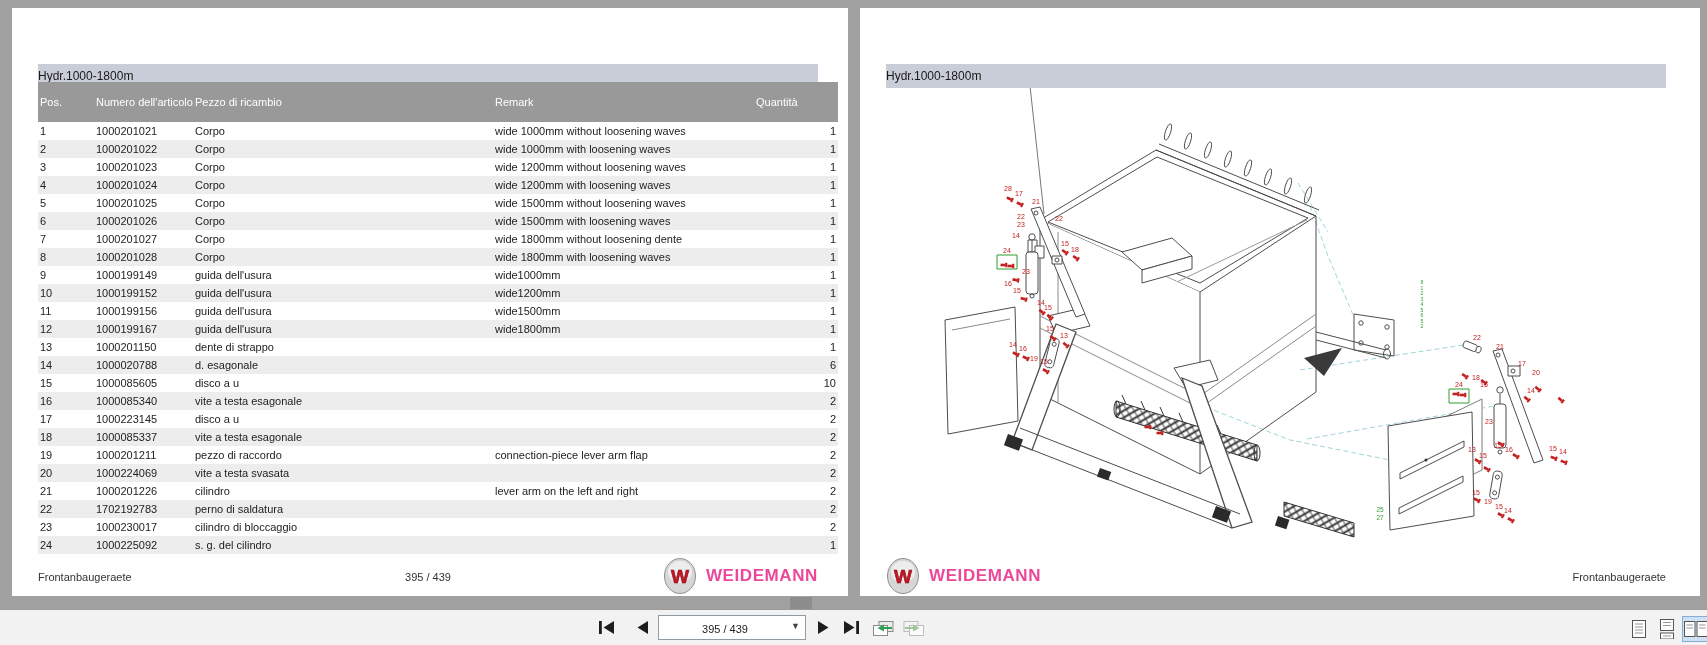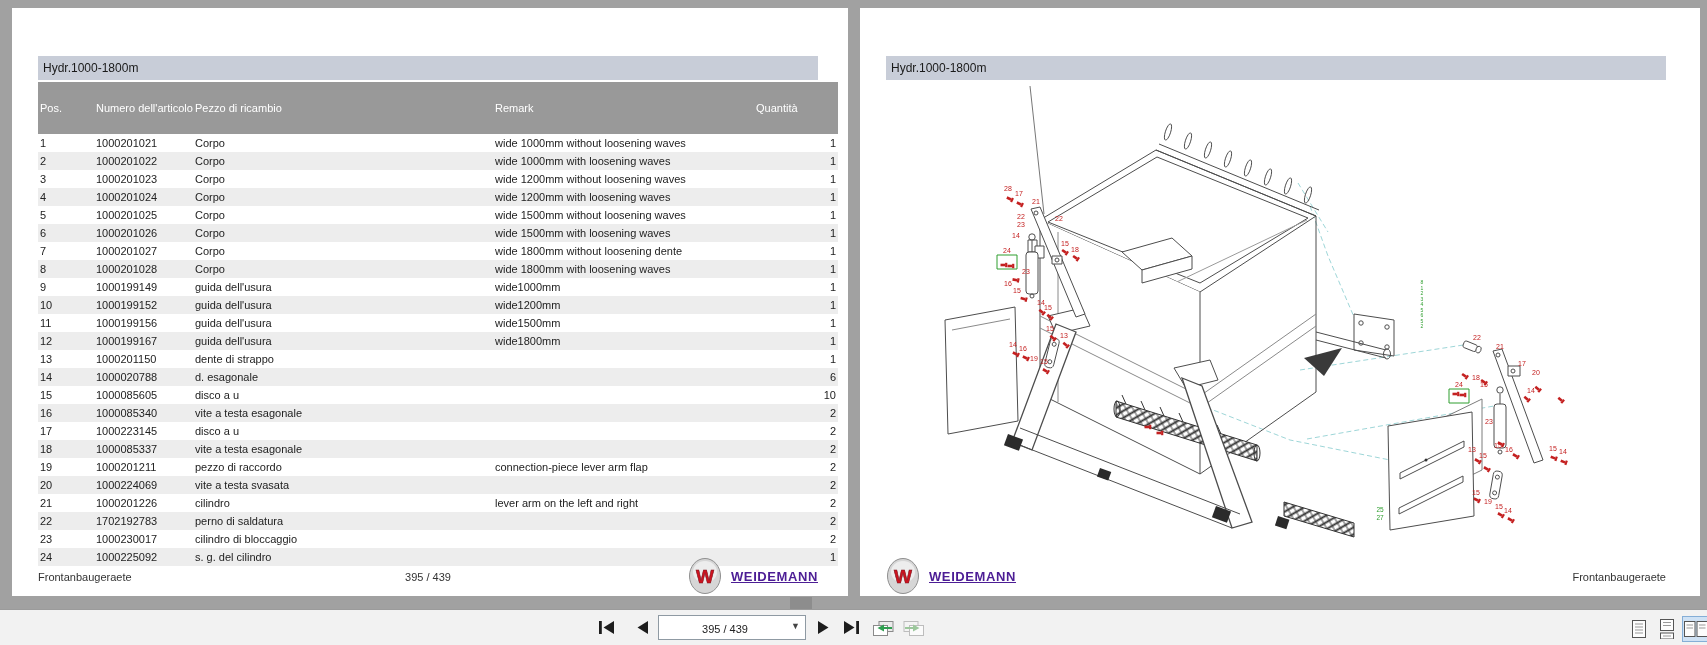--- a/index.html
+++ b/index.html
@@ -5,47 +5,47 @@
   html,body{margin:0;padding:0;}
   body{
     width:1707px;height:645px;overflow:hidden;position:relative;
     background:#a1a1a1;font-family:"Liberation Sans",sans-serif;
     -webkit-font-smoothing:antialiased;
   }
   .page{position:absolute;top:8px;height:588px;background:#ffffff;}
   .page-l{left:12px;width:836px;}
   .page-r{left:860px;width:840px;}
   .titlebar{
-    position:absolute;left:26px;top:48px;width:780px;height:24px;
+    position:absolute;left:26px;top:56px;width:780px;height:24px;
     background:#c8cdd8;color:#1a1a1a;font-size:12px;line-height:24px;
-    padding-left:5px;box-sizing:border-box;
+    box-sizing:border-box;
   }
   
   table.parts{
     position:absolute;left:26px;top:74px;width:780px;
     border-collapse:collapse;table-layout:fixed;font-size:11px;color:#222;
   }
   table.parts th{
     background:#999999;color:#ffffff;font-weight:normal;font-size:11px;
-    height:16px;text-align:left;padding:18px 2px;overflow:hidden;white-space:nowrap;
+    height:16px;text-align:left;padding:12px 2px;overflow:hidden;white-space:nowrap;
   }
   table.parts td{
     height:18px;padding:0 2px;overflow:hidden;white-space:nowrap;
   }
   table.parts tbody tr:nth-child(even){background:#ededed;}
   .c-pos{width:52px;}.c-art{width:95px;}.c-part{width:296px;}.c-rem{width:257px;}
   .c-qty{width:80px;text-align:right;}
   table.parts td:last-child{text-align:right;}
   
   .f-left{position:absolute;left:26px;top:563px;font-size:11px;color:#333;}
   .f-page{position:absolute;left:26px;top:563px;width:780px;text-align:center;font-size:11px;color:#333;}
   .f-right{position:absolute;right:34px;top:563px;font-size:11px;color:#333;}
   .brand{position:absolute;top:549px;display:flex;align-items:center;gap:9px;}
   .brand-r{left:26px;} .brand-l{right:30px;}
-  .brand-name{font-size:13px;font-weight:bold;color:#4c1d95;letter-spacing:.6px;text-decoration:underline;}
+  .brand-name{font-size:17px;font-weight:bold;color:#ec4899;letter-spacing:.6px;}
   
   svg.diagram{position:absolute;left:0;top:0;}
   svg.diagram *{vector-effect:non-scaling-stroke;}
   
   .scroll-stub{position:absolute;left:790px;top:597px;width:22px;height:12px;background:#8d8d8d;}
   .toolbar{
     position:absolute;left:0;top:609px;width:1707px;height:36px;
     background:#f2f2f2;border-top:1px solid #9b9b9b;box-sizing:border-box;
   }
   .tb-btn{position:absolute;top:10px;width:20px;height:16px;cursor:pointer;}

